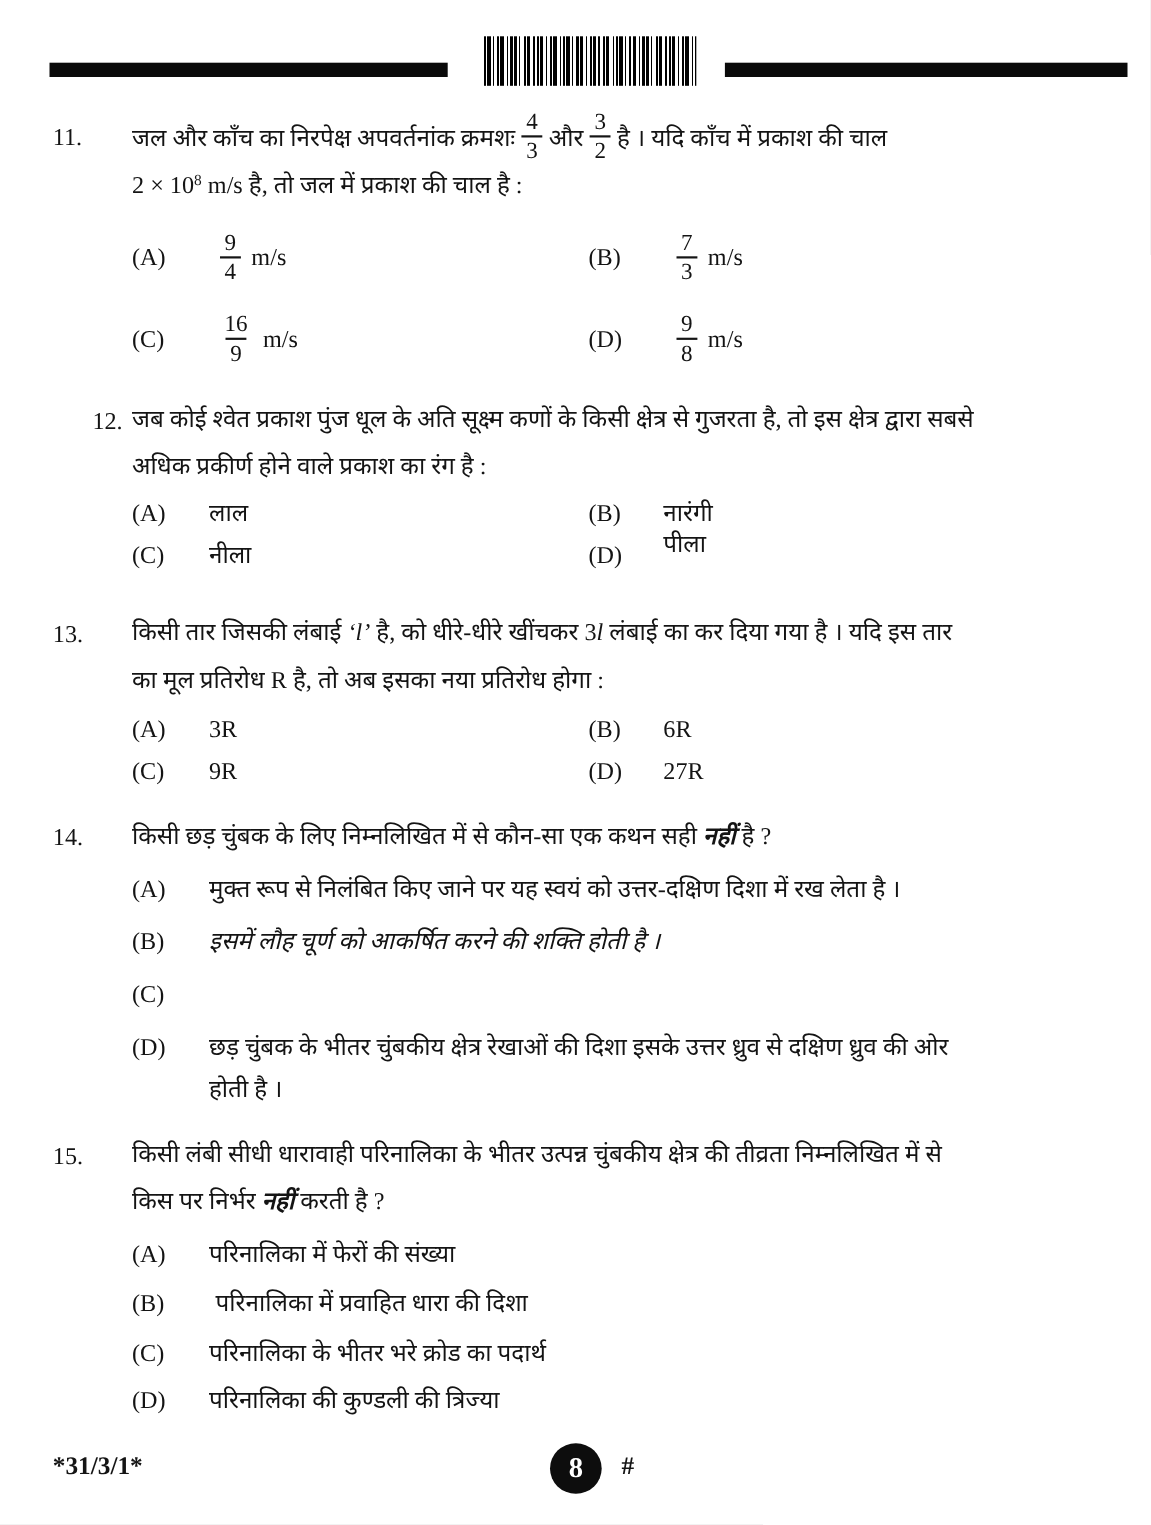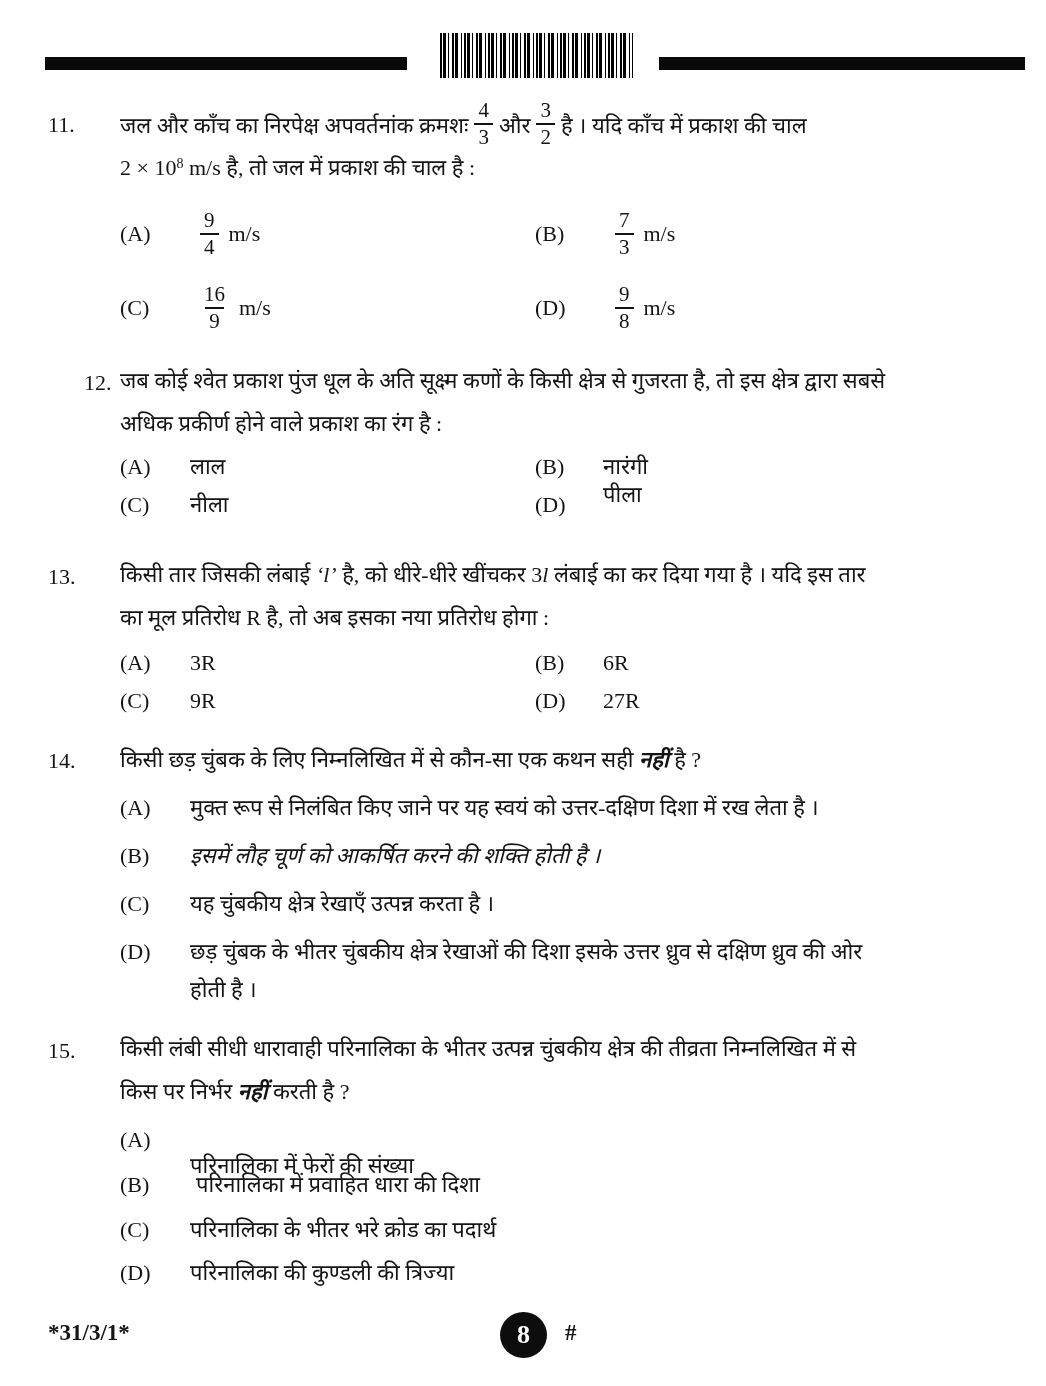--- a/index.html
+++ b/index.html
@@ -164,33 +164,32 @@
   <div class="line qnum" style="left:48px; top:746px;">14.</div>
   <div class="line" style="left:120px; top:745px;">
     <span>किसी छड़ चुंबक के लिए निम्नलिखित में से कौन-सा एक कथन सही </span><span class="emph">नहीं</span><span> है ?</span>
   </div>
 
   <div class="line" style="left:120px; top:793px;">(A)</div>
   <div class="line" style="left:190px; top:793px;">मुक्त रूप से निलंबित किए जाने पर यह स्वयं को उत्तर-दक्षिण दिशा में रख लेता है ।</div>
   <div class="line" style="left:120px; top:841px;">(B)</div>
   <div class="line" style="left:190px; top:841px;font-style:italic;">इसमें लौह चूर्ण को आकर्षित करने की शक्ति होती है ।</div>
   <div class="line" style="left:120px; top:889px;">(C)</div>
-  <div class="line" style="left:190px; top:889px;">यह चुंबकीय क्षेत्र रेखाएँ उत्पन्न करता है ।</div>
   <div class="line" style="left:120px; top:937px;">(D)</div>
   <div class="line" style="left:190px; top:937px;">छड़ चुंबक के भीतर चुंबकीय क्षेत्र रेखाओं की दिशा इसके उत्तर ध्रुव से दक्षिण ध्रुव की ओर</div>
   <div class="line" style="left:190px; top:975px;">होती है ।</div>
 
   <div class="line qnum" style="left:48px; top:1036px;">15.</div>
   <div class="line" style="left:120px; top:1077px;">
     <span>किस पर निर्भर </span><span class="emph">नहीं</span><span> करती है  ?</span>
   </div>
   <div class="line" style="left:120px; top:1034px;">किसी लंबी सीधी धारावाही परिनालिका के भीतर उत्पन्न चुंबकीय क्षेत्र की तीव्रता निम्नलिखित में से</div>
 
   <div class="line" style="left:120px; top:1125px;">(A)</div>
-  <div class="line" style="left:190px; top:1125px;margin-top:26px;">परिनालिका में फेरों की संख्या</div>
+  <div class="line" style="left:190px; top:1125px;">परिनालिका में फेरों की संख्या</div>
   <div class="line" style="left:120px; top:1170px;">(B)</div>
   <div class="line" style="left:196px; top:1170px;">परिनालिका में प्रवाहित धारा की दिशा</div>
   <div class="line" style="left:120px; top:1215px;">(C)</div>
   <div class="line" style="left:190px; top:1215px;">परिनालिका के भीतर भरे क्रोड का पदार्थ</div>
   <div class="line" style="left:120px; top:1258px;">(D)</div>
   <div class="line" style="left:190px; top:1258px;">परिनालिका की कुण्डली की त्रिज्या</div>
 
   <div class="footer-code" style="left:48px; top:1320px;">*31/3/1*</div>
   <div class="page-circle">
     <span>8</span>

